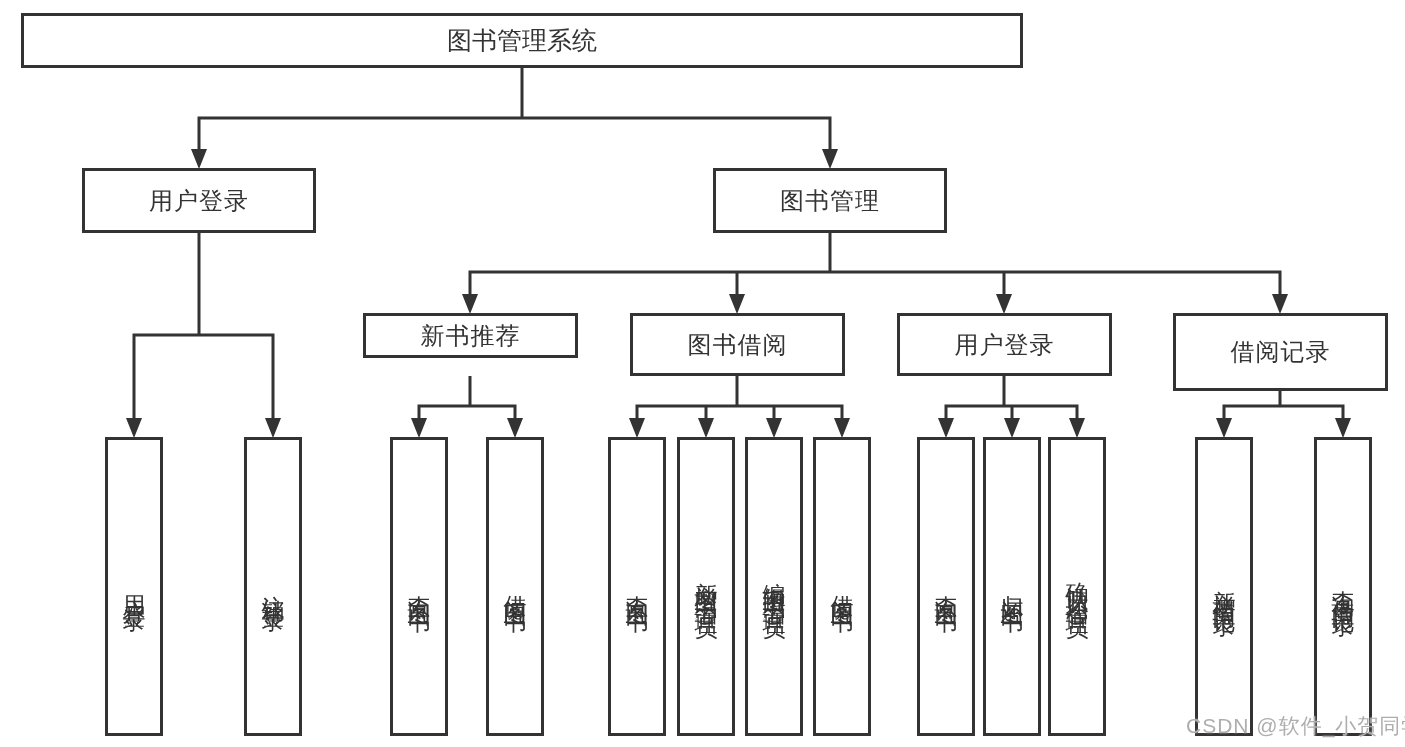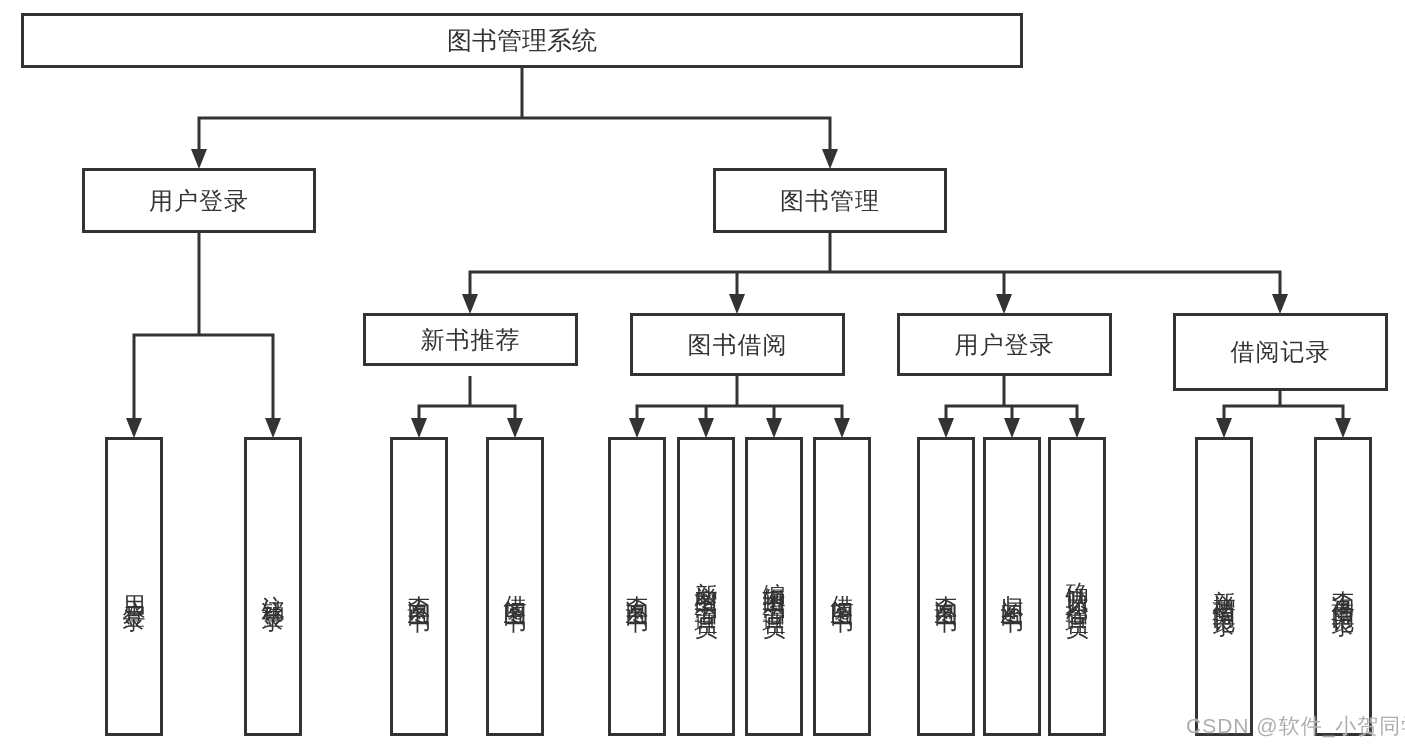--- a/index.html
+++ b/index.html
@@ -140,21 +140,21 @@
     <span>图书管理系统</span>
   </div>
 
   <div class="node level" style="left:82px;top:168px;width:234px;height:65px">
     <span>用户登录</span>
   </div>
   <div class="node level" style="left:713px;top:168px;width:234px;height:65px">
     <span>图书管理</span>
   </div>
 
-  <div class="node level" style="left:363px;top:313px;width:215px;height:53px">
+  <div class="node level" style="left:363px;top:313px;width:215px;height:45px">
     <span>新书推荐</span>
   </div>
   <div class="node level" style="left:630px;top:313px;width:215px;height:63px">
     <span>图书借阅</span>
   </div>
   <div class="node level" style="left:897px;top:313px;width:215px;height:63px">
     <span>用户登录</span>
   </div>
   <div class="node level" style="left:1173px;top:313px;width:215px;height:78px">
     <span>借阅记录</span>

